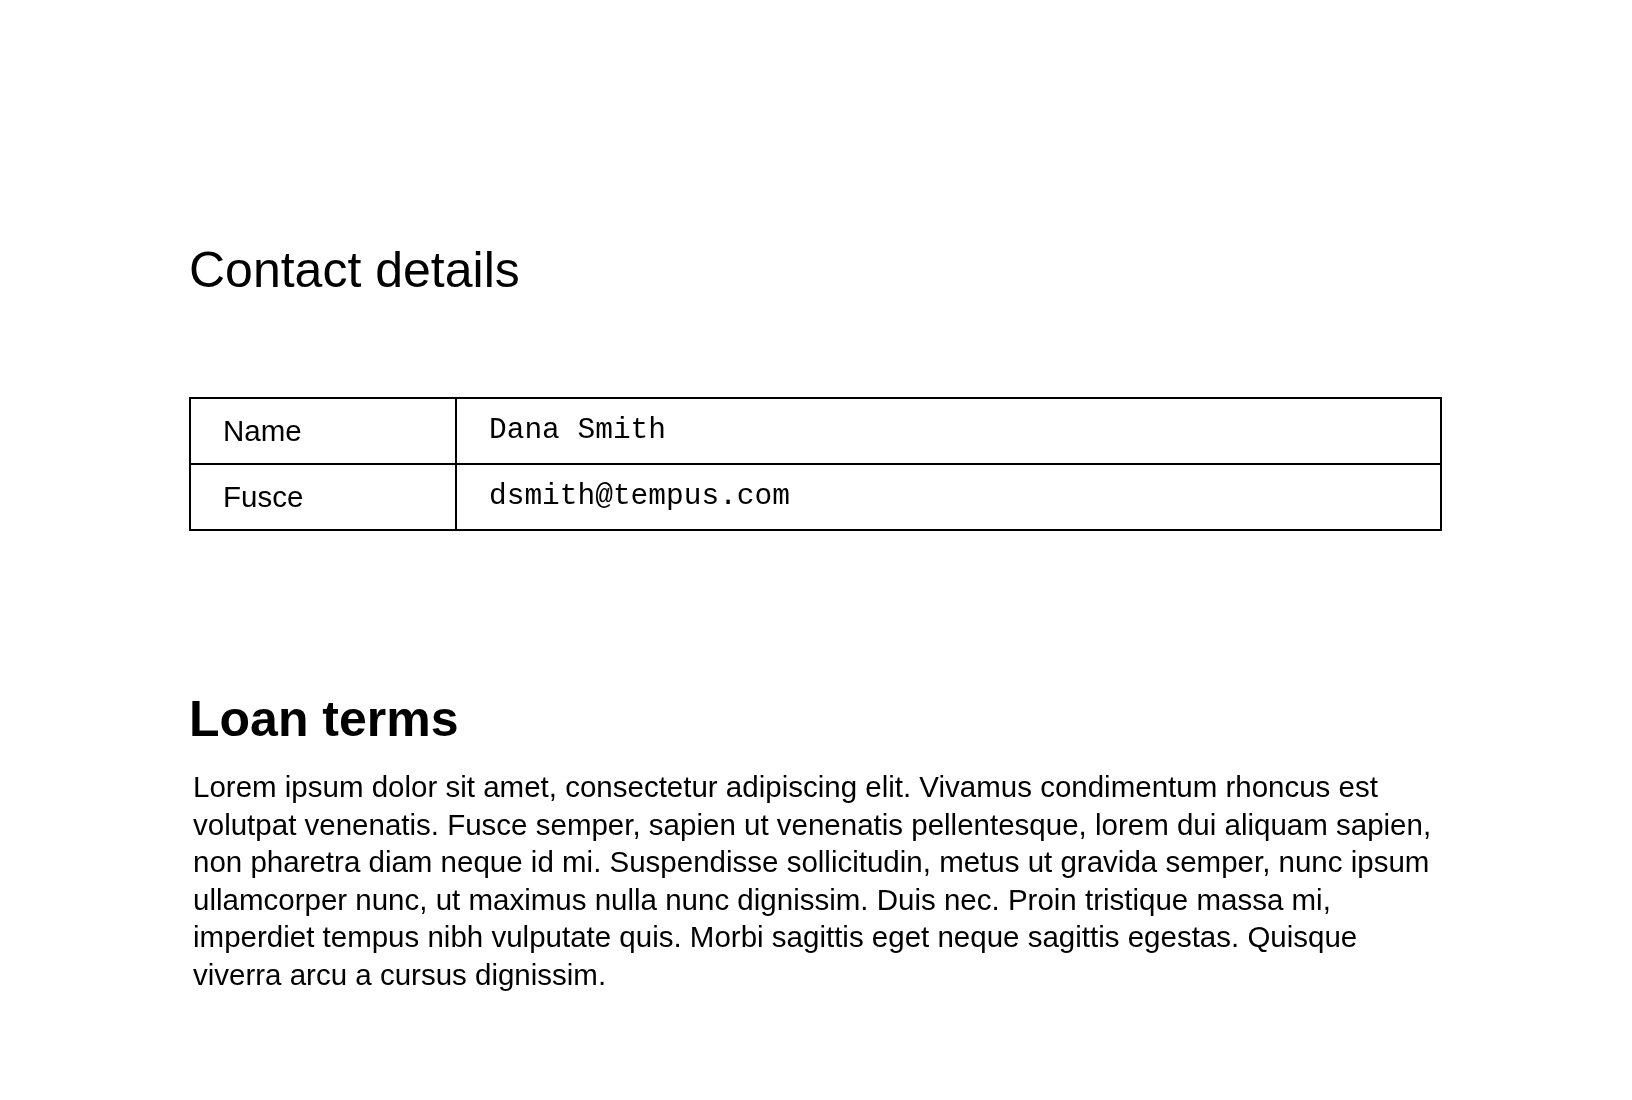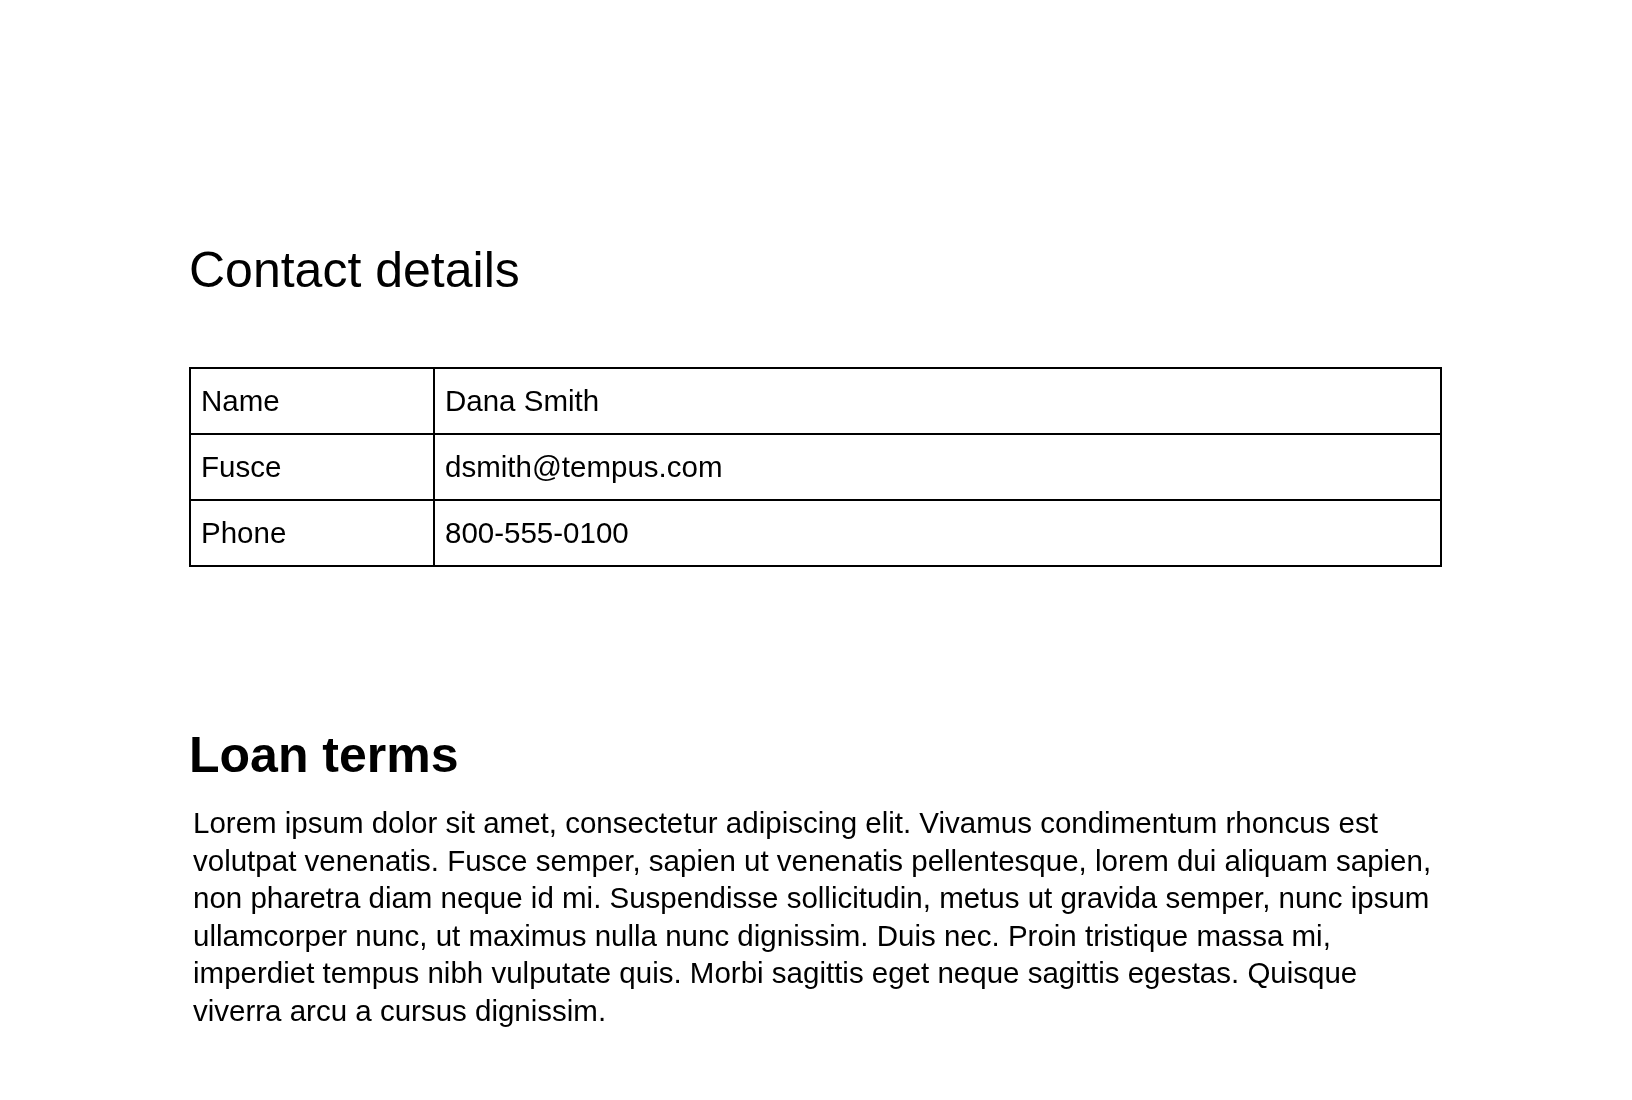--- a/index.html
+++ b/index.html
@@ -20,47 +20,48 @@
     width: 1442px; 
   }
   .heading {
     font-size: 50px;
     font-weight: 400;
     line-height: 58px;
     margin: 0;
     letter-spacing: 0;
   }
   .heading-contact {
-    margin-bottom: 68px;
+    margin-bottom: 98px;
   }
   .heading-loan {
     margin-top: 159px;
     margin-bottom: 20px;
     font-weight: bold;
   }
   table.contact-table {
     border-collapse: collapse;
     width: 1253px;
     table-layout: fixed;
   }
   table.contact-table td {
     border: 2px solid #000000;
     height: 64px;
     font-size: 29.5px;
     line-height: 1.2;
     vertical-align: middle;
-    padding: 0 8px 0 10px;
+    padding: 0 8px 0 32px;
     overflow: hidden;
     white-space: nowrap;
   }
   td.cell-label {
     width: 224px;
   }
   td.cell-value {
     padding-left: 14px;
+    font-family: Liberation Mono, monospace;
   }
   .body-paragraph {
     margin: 4px;
     width: 1253px;
     font-size: 29.5px;
     line-height: 37.5px;
     text-align: left;
   }
 </style>
 </head>
@@ -73,24 +74,20 @@
   <table class="contact-table">
     <tbody>
       <tr>
         <td class="cell-label">Name</td>
         <td class="cell-value">Dana Smith</td>
       </tr>
       <tr>
         <td class="cell-label">Fusce</td>
         <td class="cell-value">dsmith@tempus.com</td>
       </tr>
-      <tr>
-        <td class="cell-label">Phone</td>
-        <td class="cell-value">800-555-0100</td>
-      </tr>
     </tbody>
   </table>
 
   <h1 class="heading heading-loan">Loan terms</h1>
 
   <p class="body-paragraph">Lorem ipsum dolor sit amet, consectetur adipiscing elit. Vivamus condimentum rhoncus est volutpat venenatis. Fusce semper, sapien ut venenatis pellentesque, lorem dui aliquam sapien, non pharetra diam neque id mi. Suspendisse sollicitudin, metus ut gravida semper, nunc ipsum ullamcorper nunc, ut maximus nulla nunc dignissim. Duis nec. Proin tristique massa mi, imperdiet tempus nibh vulputate quis. Morbi sagittis eget neque sagittis egestas. Quisque viverra arcu a cursus dignissim.</p>
 
 </div>
 
 </body></html>

